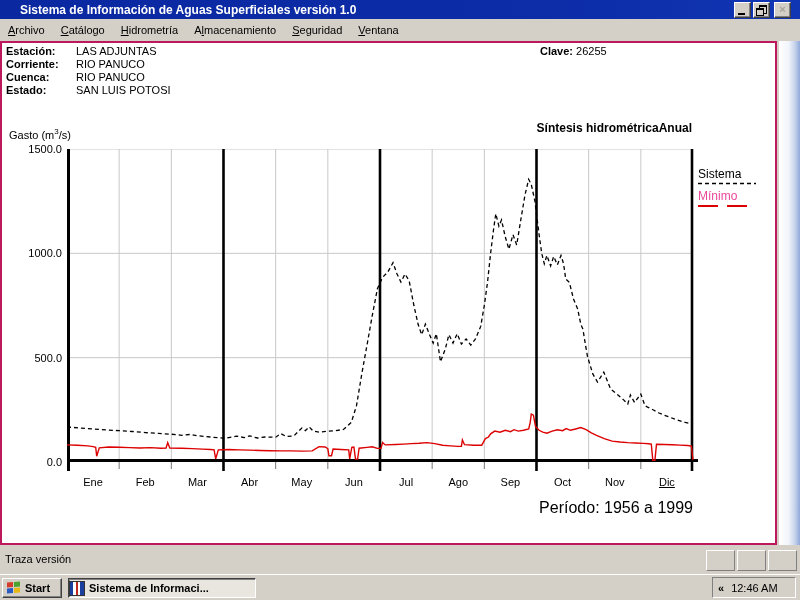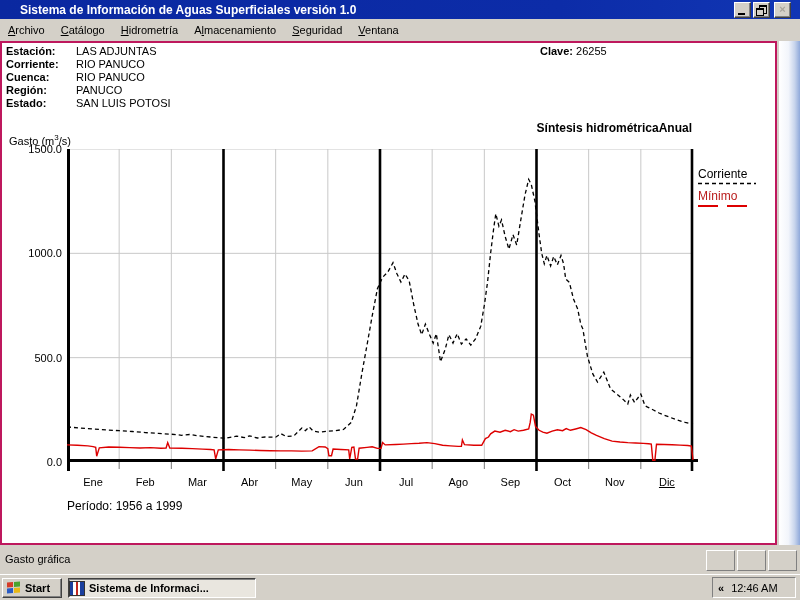--- a/index.html
+++ b/index.html
@@ -30,32 +30,32 @@
   .menu-item u{text-decoration:underline;}
   
   .content{position:absolute;left:0;top:41px;width:777px;height:504px;
     background:#ffffff;border:2px solid #be185d;box-sizing:border-box;}
   .info-block{position:absolute;left:4px;top:2px;font-size:11px;}
   .info-row{display:flex;height:13px;line-height:13px;}
   .info-label{font-weight:bold;width:70px;}
   .info-value{white-space:nowrap;}
   .clave{position:absolute;left:538px;top:2px;font-size:11px;height:13px;line-height:13px;}
   .clave b{font-weight:bold;}
-  .gasto{position:absolute;left:7px;top:90px;font-size:11px;color:#000;}
+  .gasto{position:absolute;left:7px;top:84px;font-size:11px;color:#000;}
   .gasto sup{font-size:8px;}
   .subtitle{position:absolute;right:83px;top:78px;font-size:12px;font-weight:bold;display:flex;gap:0;}
   .ytick{position:absolute;width:42px;text-align:right;font-size:11px;color:#000;height:12px;line-height:12px;}
   .xtick{position:absolute;width:44px;margin-left:-22px;text-align:center;font-size:11px;color:#000;top:433px;}
   .plot{position:absolute;left:65px;top:106px;}
   .legend{position:absolute;left:696px;top:124px;font-size:12px;}
   .legend-item{margin-bottom:4px;}
   .legend-label{display:block;line-height:14px;}
-  .legend-label.red{color:#b91c1c;}
+  .legend-label.red{color:#ec4899;}
   .legend-line{display:block;margin-top:1px;}
-  .period{position:absolute;left:65px;top:456px;width:626px;text-align:left;font-size:12px;}
+  .period{position:absolute;left:65px;top:456px;width:626px;text-align:right;font-size:16px;}
   
   .right-strip{position:absolute;left:779px;top:41px;width:21px;height:504px;
     background:linear-gradient(90deg,#ffffff 0%,#f2f5fb 45%,#c7d4ec 75%,#8fa9da 100%);}
   
   .statusbar{position:absolute;left:0;top:546px;width:800px;height:28px;background:#d4d0c8;}
   .status-text{position:absolute;left:5px;top:7px;font-size:11px;color:#000;}
   .status-panel{position:absolute;top:4px;width:27px;height:19px;background:#d4d0c8;
     border:1px solid;border-color:#ffffff #808080 #808080 #ffffff;}
   .sp1{left:706px;}.sp2{left:737px;}.sp3{left:768px;}
   
@@ -114,24 +114,20 @@
         <span class="info-label">Estación:</span>
         <span class="info-value">LAS ADJUNTAS</span>
       </div>
       <div class="info-row">
         <span class="info-label">Corriente:</span>
         <span class="info-value">RIO PANUCO</span>
       </div>
       <div class="info-row">
         <span class="info-label">Cuenca:</span>
         <span class="info-value">RIO PANUCO</span>
-      </div>
-      <div class="info-row">
-        <span class="info-label">Región:</span>
-        <span class="info-value">PANUCO</span>
       </div>
       <div class="info-row">
         <span class="info-label">Estado:</span>
         <span class="info-value">SAN LUIS POTOSI</span>
       </div>
     </div>
   <div class="clave">
     <b>Clave:</b>&nbsp;<span>26255</span>
   </div>
 
@@ -189,40 +185,40 @@
       <line x1="573.8333333333334" y1="313" x2="573.8333333333334" y2="320" stroke="#777" stroke-width="1"></line>
       <line x1="1.5" y1="0" x2="1.5" y2="322" stroke="#000" stroke-width="3"></line>
       <line x1="625" y1="0" x2="625" y2="322" stroke="#000" stroke-width="2.6"></line>
       <line x1="0" y1="311.5" x2="631" y2="311.5" stroke="#000" stroke-width="3"></line>
       <polyline points="0.0,277.9 13.0,279.0 26.1,280.0 39.1,280.9 52.2,281.7 65.2,282.5 78.3,283.6 91.3,284.4 104.3,285.2 114.8,286.3 122.6,285.5 130.4,286.7 143.5,288.0 156.5,289.2 161.7,288.6 169.5,287.1 177.4,288.6 182.6,286.9 190.4,289.0 198.2,288.0 208.7,288.2 213.9,284.6 219.1,287.5 226.9,286.9 234.8,279.0 238.4,281.7 242.1,277.9 246.2,282.1 253.0,283.2 260.8,282.1 268.7,281.7 276.5,280.4 284.3,273.4 289.5,256.7 294.7,225.4 300.0,196.1 305.2,166.9 310.4,139.8 315.6,128.3 320.8,123.1 326.0,113.7 329.7,124.2 333.9,133.1 338.0,125.0 342.2,131.9 346.9,156.5 351.1,175.3 354.7,185.7 358.4,175.1 362.6,185.7 366.2,194.1 369.3,184.7 373.5,212.8 378.2,200.3 381.9,185.7 386.0,194.1 390.2,184.7 394.4,195.1 399.1,189.9 403.8,196.1 408.5,189.9 413.7,177.4 417.3,156.5 420.5,133.5 423.6,104.3 426.7,79.3 428.8,64.7 431.9,77.2 434.5,70.9 438.2,87.6 441.9,100.2 446.0,85.6 449.7,96.0 453.8,70.9 458.0,45.9 461.7,30.3 464.3,35.5 467.9,52.2 472.1,85.6 474.7,104.3 477.3,114.8 479.9,106.4 483.6,116.9 486.7,107.5 490.4,115.8 494.0,106.4 496.6,114.8 498.7,130.0 502.4,133.5 506.5,150.0 510.7,160.0 513.8,175.3 515.9,180.1 518.5,196.1 520.6,208.0 525.8,224.9 530.5,233.1 536.8,223.1 543.6,240.0 550.9,246.0 556.1,250.4 560.8,255.0 563.4,246.0 567.6,253.5 573.8,245.0 578.0,256.7 580.6,258.1 586.4,261.0 592.1,264.0 596.8,266.1 602.5,268.1 610.4,271.1 618.2,273.4 626.0,275.0" fill="none" stroke="#000000" stroke-width="1.3" stroke-dasharray="4 3"></polyline>
       <polyline points="0.0,295.9 10.4,296.3 20.9,296.9 26.1,297.6 28.7,298.4 29.7,307.2 32.3,298.8 41.7,298.0 52.2,298.2 62.6,298.6 73.0,299.0 83.5,298.6 93.9,299.2 99.1,299.0 100.7,293.6 102.8,299.0 114.8,299.2 125.2,299.6 135.6,300.1 143.5,300.5 147.1,300.9 148.7,309.9 151.3,300.9 161.7,300.5 172.1,300.9 182.6,301.1 193.0,301.5 203.5,301.7 213.9,301.9 224.3,301.9 234.8,302.1 245.2,301.9 252.0,297.6 258.2,298.0 260.8,299.6 261.9,306.7 264.5,306.7 266.1,300.1 273.9,300.5 281.7,300.9 282.7,309.9 284.8,298.4 286.9,298.0 288.5,310.1 290.6,310.1 292.1,299.2 300.0,298.4 305.2,297.8 310.4,299.4 314.0,299.4 315.6,293.6 318.2,295.9 328.6,295.5 336.5,295.1 344.3,294.6 352.1,294.2 360.0,293.6 367.8,294.6 375.6,296.3 383.4,296.9 391.3,297.4 394.4,297.4 395.4,290.9 397.5,295.7 406.9,296.3 414.7,296.3 418.4,289.6 421.5,288.0 423.6,284.8 427.8,282.1 433.0,283.2 438.2,281.3 443.4,282.7 447.1,280.7 451.2,282.1 456.5,281.3 461.7,280.0 463.2,273.4 464.3,265.0 466.4,266.1 468.5,277.5 472.1,281.3 475.8,283.2 479.9,284.2 485.2,282.1 490.4,280.7 495.6,281.7 499.2,279.6 503.4,281.3 508.6,280.0 513.8,278.6 519.1,280.7 524.3,283.8 529.5,286.3 537.3,289.6 545.1,292.1 553.0,293.0 560.8,293.6 568.6,294.0 576.4,294.4 581.7,294.8 584.3,295.1 585.8,311.3 587.9,311.3 589.5,295.3 597.3,295.5 605.1,295.7 613.0,296.1 620.8,296.5 624.4,297.1 626.0,310.9" fill="none" stroke="#dd0000" stroke-width="1.4"></polyline>
     </svg>
 
   <div class="legend">
     <div class="legend-item">
-      <span class="legend-label">Corriente</span>
+      <span class="legend-label">Sistema</span>
       <svg class="legend-line" width="58" height="3" viewBox="0 0 58 3">
           <line id="leg0" x1="0" y1="1.5" x2="58" y2="1.5" stroke-width="1.5" stroke="#000000" stroke-dasharray="4 3"></line>
         </svg>
     </div>
     <div class="legend-item">
       <span class="legend-label red">Mínimo</span>
       <svg class="legend-line" width="58" height="4" viewBox="0 0 58 4">
           <line id="leg1" x1="0" y1="2" x2="58" y2="2" stroke-width="2" stroke="#dd0000" stroke-dasharray="20 9"></line>
         </svg>
     </div>
   </div>
 
   <div class="period">Período:  1956 a 1999</div>
 </div>
 
 <div class="right-strip"></div>
 
 <div class="statusbar">
-  <span class="status-text">Gasto gráfica</span>
+  <span class="status-text">Traza versión</span>
   <span class="status-panel sp1"></span>
   <span class="status-panel sp2"></span>
   <span class="status-panel sp3"></span>
 </div>
 
 <div class="taskbar">
   <div class="start-btn">
     <span class="winflag">
         <i class="wf-r"></i>
         <i class="wf-g"></i>

